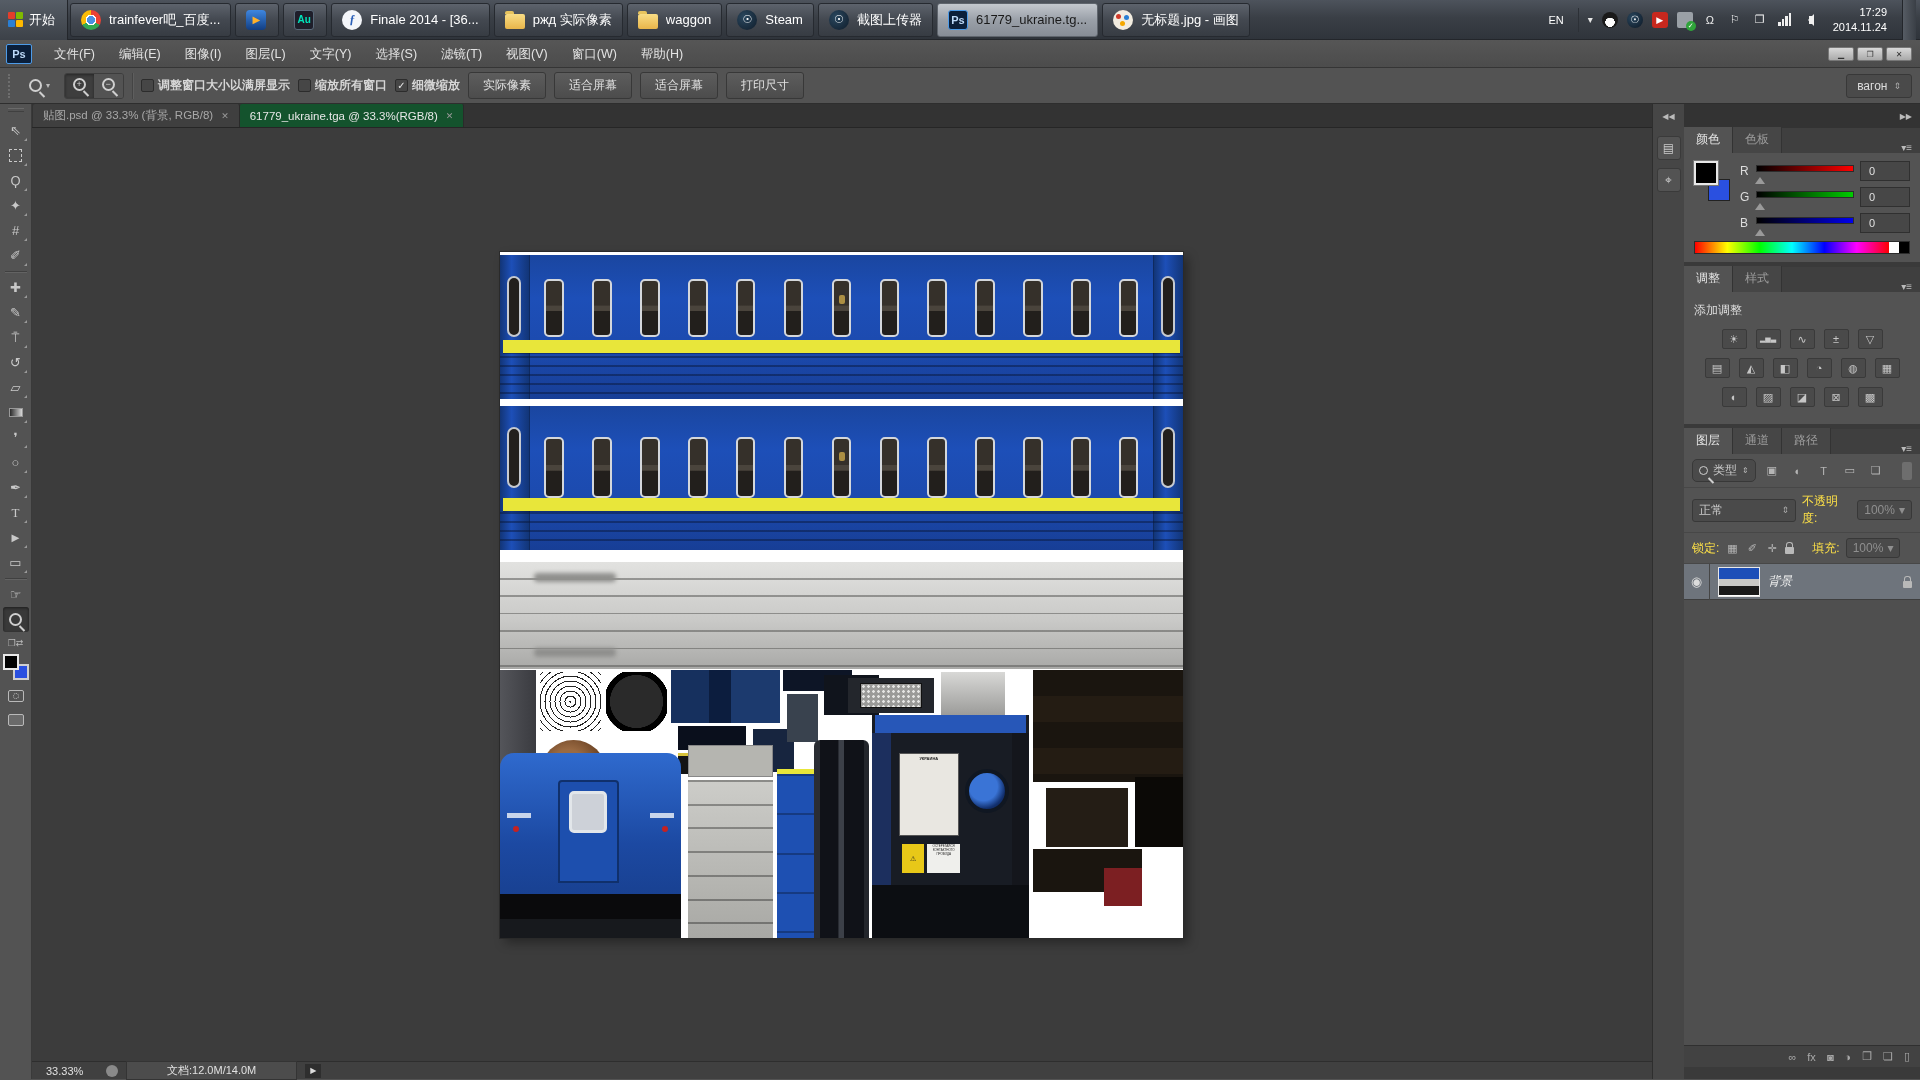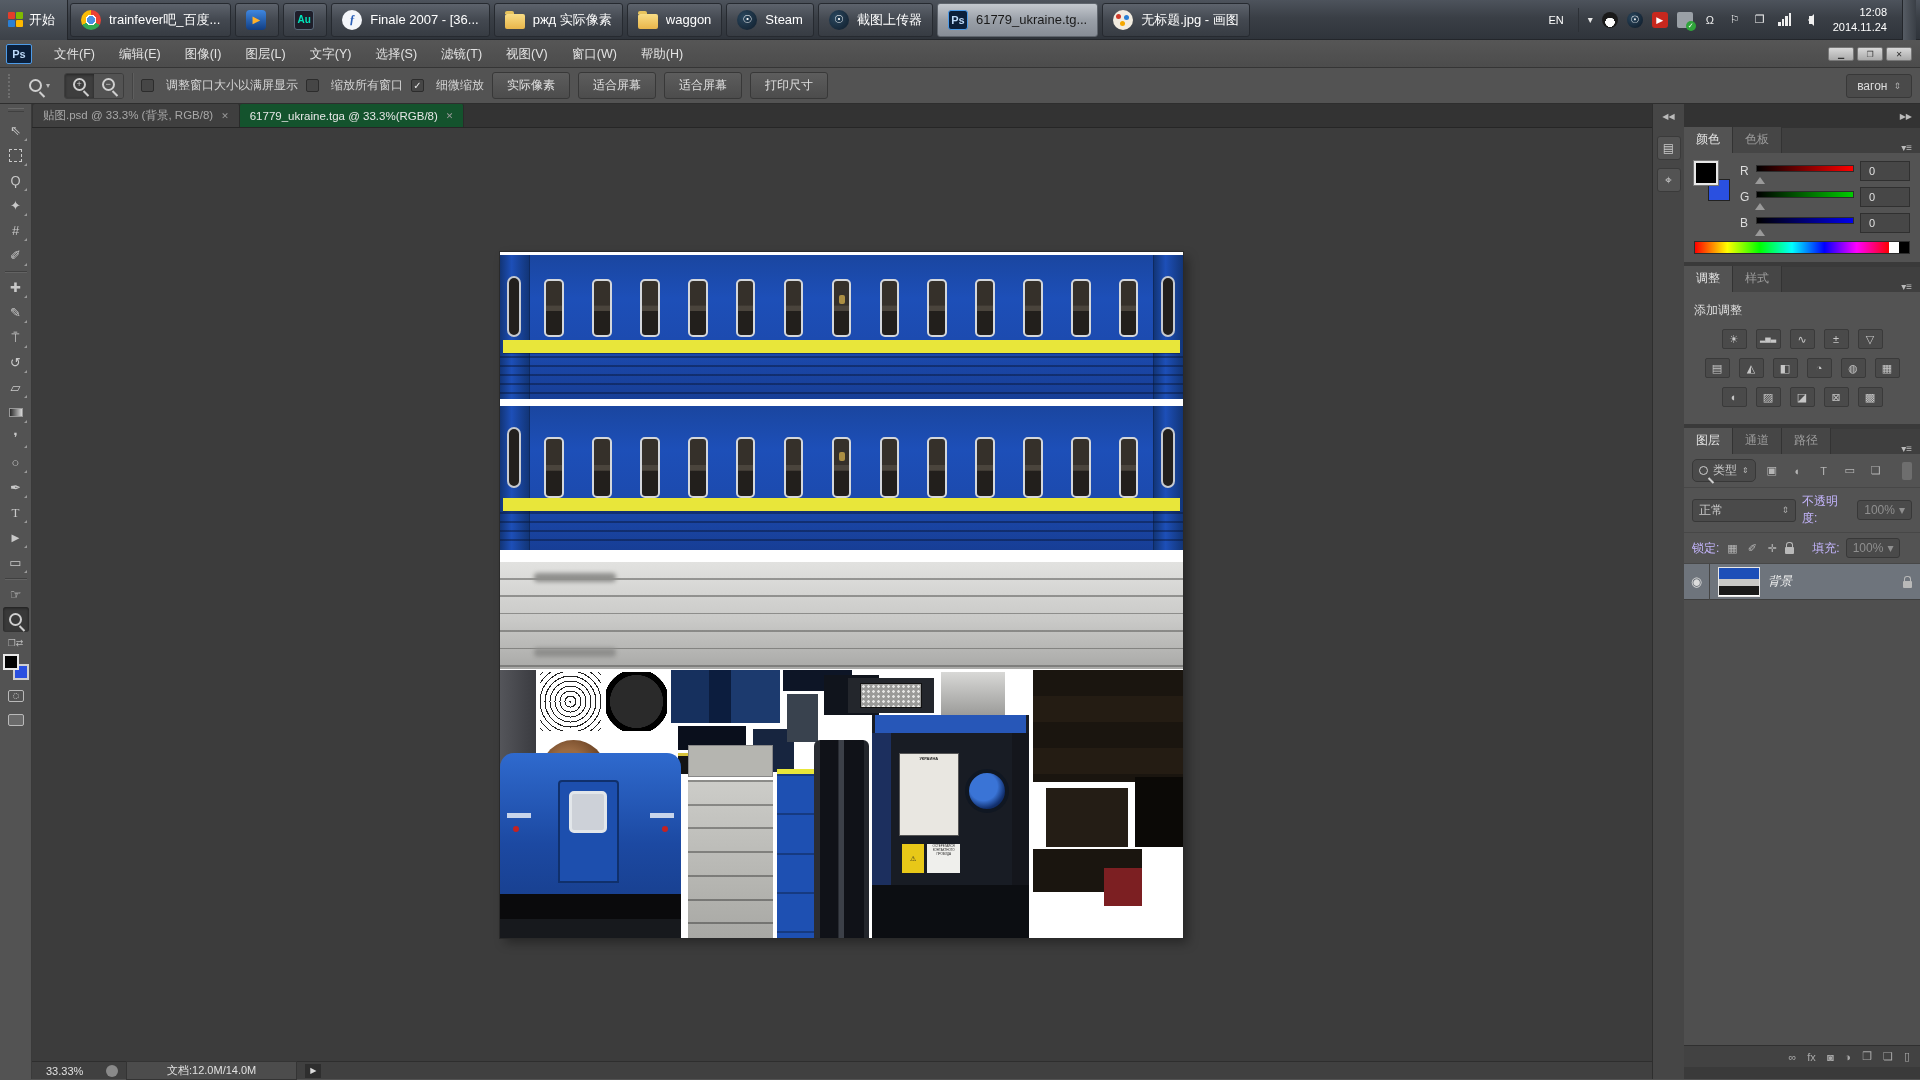--- a/index.html
+++ b/index.html
@@ -74,21 +74,21 @@
   .grip { width:5px; height:24px; border-left:2px dotted #6e6e6e; margin-right:2px; }
   .mag { position:relative; width:13px; height:13px; border:2px solid #cfcfcf; border-radius:50%; display:inline-block; }
   .mag::after { content:""; position:absolute; width:2px; height:7px; background:#cfcfcf; left:10px; top:10px; transform:rotate(-45deg); }
   .mag .pm { position:absolute; top:0; left:1.5px; font-size:9px; color:#cfcfcf; line-height:9px; }
   .toolpreview { display:flex; align-items:center; gap:4px; padding:3px 6px; }
   .caret { font-size:8px; color:#bbb; }
   .zgroup { display:flex; border:1px solid #3d3d3d; border-radius:3px; overflow:hidden; }
   .zbtn { padding:4px 8px; background:#535353; }
   .zbtn.pressed { background:#3e3e3e; box-shadow:inset 0 1px 3px rgba(0,0,0,.4); }
   .vsep { width:1px; height:26px; background:#444; box-shadow:1px 0 0 #5e5e5e; }
-  .opt-check { display:flex; align-items:center; gap:12px; color:#d6d6d6; }
+  .opt-check { display:flex; align-items:center; gap:4px; color:#d6d6d6;font-weight:bold; }
   .cbx { width:13px; height:13px; background:#464646; border:1px solid #2c2c2c; border-radius:2px;
     color:#e8e8e8; font-size:10px; line-height:12px; text-align:center; }
   .opt-btn { padding:4px 14px; color:#e0e0e0; background:linear-gradient(#5d5d5d,#4c4c4c);
     border:1px solid #383838; border-radius:3px; }
   .workspace { margin-left:auto; display:flex; align-items:center; gap:6px; padding:4px 10px;
     background:#4a4a4a; border:1px solid #383838; border-radius:3px; color:#ddd; }
 
   .mainrow { display:flex; height:975px; }
 
   
@@ -216,21 +216,21 @@
   .adjrow { display:flex; justify-content:center; gap:9px; margin-bottom:9px; }
   .adjico { width:25px; height:20px; background:#4a4a4a; border:1px solid #3a3a3a; border-radius:2px;
     color:#c6c6c6; font-size:11px; display:flex; align-items:center; justify-content:center; overflow:hidden; }
 
   .lrow { display:flex; align-items:center; gap:6px; padding:5px 8px; border-bottom:1px solid #474747; color:#c9c9c9; }
   .ftype { display:flex; align-items:center; gap:5px; background:#4a4a4a; border:1px solid #383838; border-radius:5px; padding:2px 6px; }
   .fico { width:20px; text-align:center; color:#b5b5b5; font-size:11px; }
   .ftoggle { margin-left:auto; width:10px; height:18px; background:#6e6e6e; border-radius:2px; }
   .dd { display:flex; align-items:center; background:#4a4a4a; border:1px solid #383838; border-radius:3px; padding:2px 6px; gap:8px; }
   .dd .ar { font-size:9px; color:#aaa; margin-left:auto; }
-  .dim { color:#c4b5fd; }
+  .dim { color:#fde047; }
   .valbox { display:flex; align-items:center; gap:4px; background:#4a4a4a; border:1px solid #383838; border-radius:3px; padding:2px 6px; color:#8f8f8f; }
   .lockico { width:9px; height:7px; background:#b9b9b9; border-radius:1px; position:relative; margin-top:5px; display:inline-block; }
   .lockico::before { content:""; position:absolute; top:-5px; left:1px; width:5px; height:5px;
     border:1.5px solid #b9b9b9; border-bottom:none; border-radius:3px 3px 0 0; }
   .layerlist { background:#4f4f4f; flex:1; }
   .layer-row { height:36px; display:flex; align-items:center; gap:8px; background:#6e747c; border-bottom:1px solid #3e3e3e; padding:0 8px 0 0; }
   .eyebox { width:26px; height:36px; border-right:1px solid #454545; display:flex; align-items:center; justify-content:center; color:#dcdcdc; font-size:13px; }
   .lthumb { width:42px; height:30px; border:1px solid #e8e8e8; background:#fff; position:relative; overflow:hidden; }
   .lthumb .a { position:absolute; left:0; top:0; width:100%; height:40%; background:#1d4fb8; }
   .lthumb .b2 { position:absolute; left:0; top:40%; width:100%; height:25%; background:#c9c9c7; }
@@ -257,21 +257,21 @@
     <span class="lbl">trainfever吧_百度...</span>
   </div>
   <div class="tb-btn">
     <span class="appico ico-wmp"></span>
   </div>
   <div class="tb-btn">
     <span class="appico ico-au">Au</span>
   </div>
   <div class="tb-btn">
     <span class="appico ico-finale">ƒ</span>
-    <span class="lbl">Finale 2007 - [36...</span>
+    <span class="lbl">Finale 2014 - [36...</span>
   </div>
   <div class="tb-btn">
     <span class="appico ico-folder"></span>
     <span class="lbl">ржд 实际像素</span>
   </div>
   <div class="tb-btn">
     <span class="appico ico-folder"></span>
     <span class="lbl">waggon</span>
   </div>
   <div class="tb-btn">
@@ -306,21 +306,21 @@
           <i></i>
           <i></i>
           <i></i>
           <i></i>
         </span>
       </span>
     <span class="trayico">
         <span class="speaker"></span>
       </span>
     <div class="clock">
-      <div>12:08</div>
+      <div>17:29</div>
       <div>2014.11.24</div>
     </div>
     <div class="showdesk"></div>
   </div>
 </div>
 
 <div class="app">
 
   <div class="menubar">
     <div class="pslogo">Ps</div>

